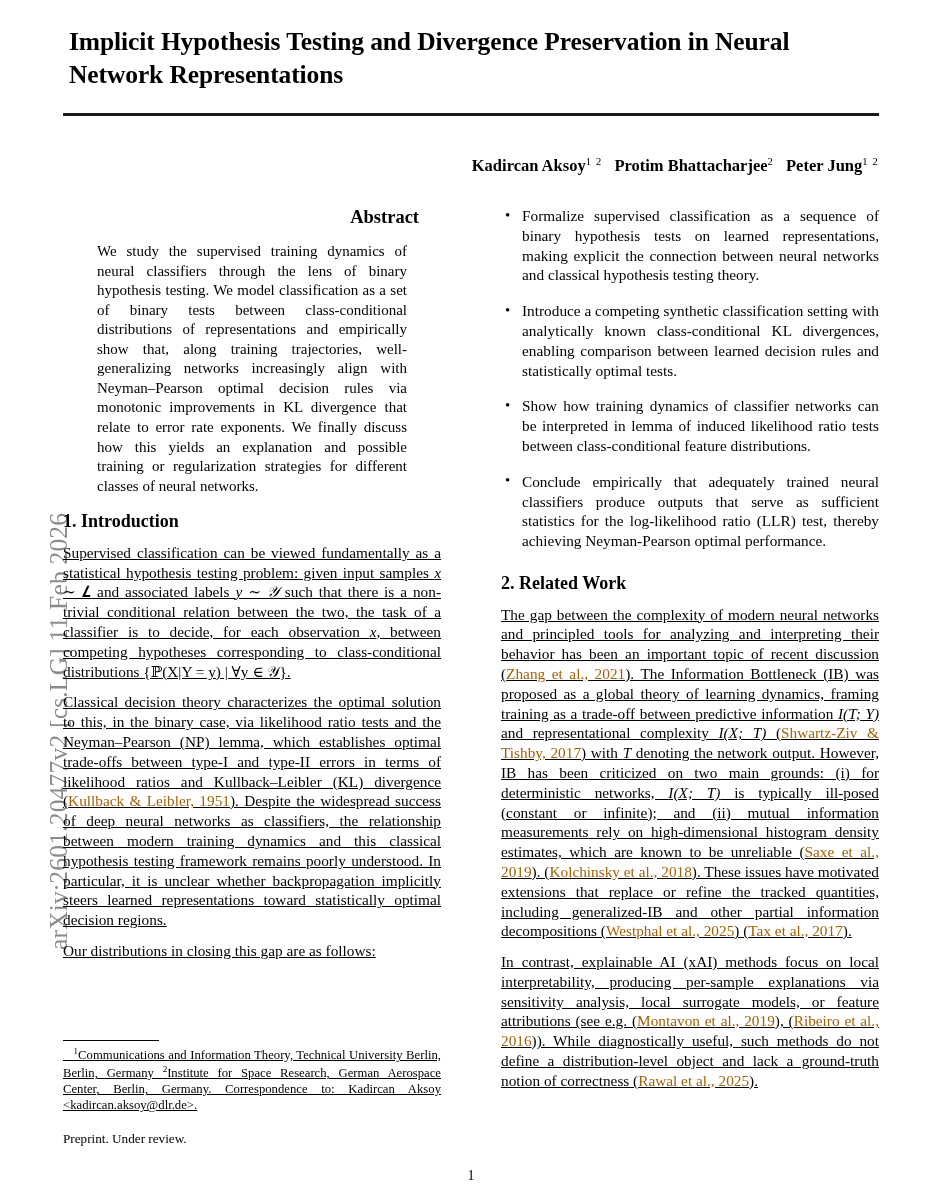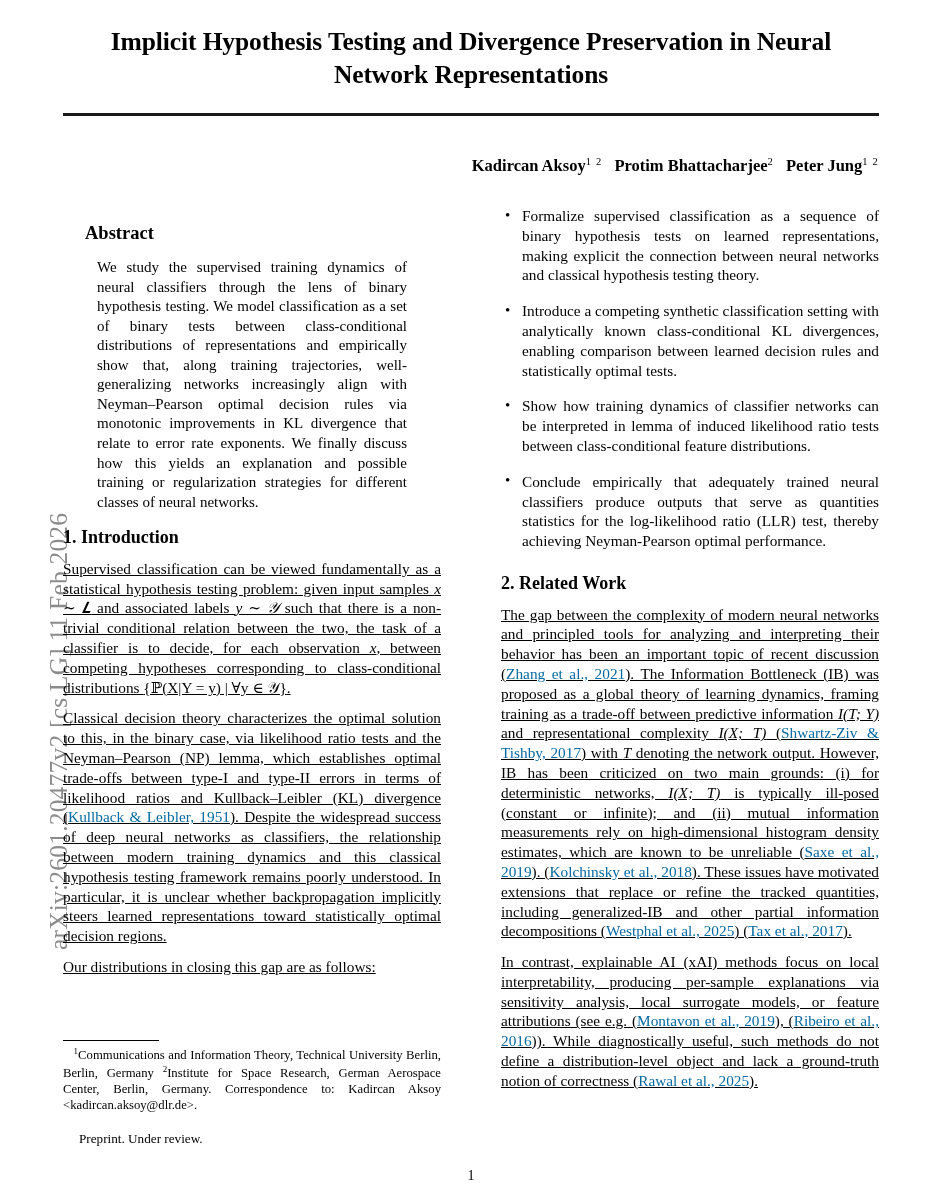--- a/index.html
+++ b/index.html
@@ -45,21 +45,21 @@
     width: 816px;
     height: 1200px;
   }
 
   
   #title-block { padding-top: 26px; }
   #paper-title {
     font-size: 25.5px;
     font-weight: bold;
     line-height: 1.28;
-    text-align: center;
+    text-align: left;
     margin: 0 6px;
     letter-spacing: -0.1px;
   }
   #title-rule {
     margin-top: 22px;
     border-top: 3.2px solid #1a1a1a;
     width: 100%;
   }
 
   
@@ -89,24 +89,24 @@
     font-size: 15.3px;
     line-height: 1.295;
     text-align: justify;
   }
   #col-left  { left: 0px; }
   #col-right { left: 438px; }
 
   
   #abstract-wrap { margin: 0 22px; }
   #abstract-heading {
-    text-align: left;
+    text-align: right;
     font-size: 18.5px;
     font-weight: bold;
-    margin: 16px 0 9px 0;
+    margin: 0 0 9px 0;
   }
   #abstract-body {
     font-size: 15.0px;
     line-height: 1.305;
     text-align: justify;
     margin: 12px;
     hyphens: auto;
   }
 
   
@@ -127,21 +127,21 @@
   p.body-par.tight { margin-bottom: 9px; }
 
   
   .math {
     font-family: "Liberation Serif", "DejaVu Serif", serif;
     font-style: italic;
   }
   .mathup { font-style: normal; }
 
   
-  .cite { color: #0369a1; text-decoration: none; }
+  .cite { color: #a16207; text-decoration: none; }
 
   
   ul.contrib-list {
     list-style: none;
     margin: 0;
     padding: 0;
   }
   ul.contrib-list li {
     position: relative;
     padding-left: 21px;
@@ -165,23 +165,23 @@
     width: 378px;
     font-size: 12.7px;
     line-height: 1.255;
     text-align: justify;
   }
   #footnote-rule {
     border-top: 1.1px solid #000;
     width: 96px;
     margin-bottom: 5px;
   }
-  #footnote-text { margin: 0; }
+  #footnote-text { margin: 0; text-decoration: underline; }
   .fn-mark { font-size: 9px; vertical-align: super; }
-  #preprint-note { margin: 17px 0 0 16px; font-size: 13.2px; text-align: left; }
+  #preprint-note { margin: 17px 0 0 0; font-size: 13.2px; text-align: left; }
 
   
   #page-number {
     position: absolute;
     left: 0;
     top: 1168px;
     width: 816px;
     text-align: center;
     font-size: 14px;
   }
@@ -221,21 +221,21 @@
 
       <p class="body-par tight">Our distributions in closing this gap are as follows:</p>
     </div>
 
     <div class="col" id="col-right">
 
       <ul class="contrib-list">
         <li><span class="bullet-dot">•</span><span>Formalize supervised classification as a sequence of binary hypothesis tests on learned representations, making explicit the connection between neural networks and classical hypothesis testing theory.</span></li>
         <li><span class="bullet-dot">•</span><span>Introduce a competing synthetic classification setting with analytically known class-conditional KL divergences, enabling comparison between learned decision rules and statistically optimal tests.</span></li>
         <li><span class="bullet-dot">•</span><span>Show how training dynamics of classifier networks can be interpreted in lemma of induced likelihood ratio tests between class-conditional feature distributions.</span></li>
-        <li><span class="bullet-dot">•</span><span>Conclude empirically that adequately trained neural classifiers produce outputs that serve as quantities statistics for the log-likelihood ratio (LLR) test, thereby achieving Neyman-Pearson optimal performance.</span></li>
+        <li><span class="bullet-dot">•</span><span>Conclude empirically that adequately trained neural classifiers produce outputs that serve as sufficient statistics for the log-likelihood ratio (LLR) test, thereby achieving Neyman-Pearson optimal performance.</span></li>
       </ul>
 
       <h2 class="section-heading" id="related-heading">2. Related Work</h2>
 
       <p class="body-par"><span>The gap between the complexity of modern neural networks and principled tools for analyzing and interpreting their behavior has been an important topic of recent discussion (</span><a class="cite" href="#">Zhang et al., 2021</a><span>). The Information Bottleneck (IB) was proposed as a global theory of learning dynamics, framing training as a trade-off between predictive information </span><span class="math">I(T; Y)</span><span> and representational complexity </span><span class="math">I(X; T)</span><span> (</span><a class="cite" href="#">Shwartz-Ziv &amp; Tishby, 2017</a><span>) with </span><span class="math">T</span><span> denoting the network output. However, IB has been criticized on two main grounds: (i) for deterministic networks, </span><span class="math">I(X; T)</span><span> is typically ill-posed (constant or infinite); and (ii) mutual information measurements rely on high-dimensional histogram density estimates, which are known to be unreliable (</span><a class="cite" href="#">Saxe et al., 2019</a><span>). (</span><a class="cite" href="#">Kolchinsky et al., 2018</a><span>). These issues have motivated extensions that replace or refine the tracked quantities, including generalized-IB and other partial information decompositions (</span><a class="cite" href="#">Westphal et al., 2025</a><span>) (</span><a class="cite" href="#">Tax et al., 2017</a><span>).</span></p>
 
       <p class="body-par"><span>In contrast, explainable AI (xAI) methods focus on local interpretability, producing per-sample explanations via sensitivity analysis, local surrogate models, or feature attributions (see e.g. (</span><a class="cite" href="#">Montavon et al., 2019</a><span>), (</span><a class="cite" href="#">Ribeiro et al., 2016</a><span>)). While diagnostically useful, such methods do not define a distribution-level object and lack a ground-truth notion of correctness (</span><a class="cite" href="#">Rawal et al., 2025</a><span>).</span></p>
     </div>
   </div>
 

